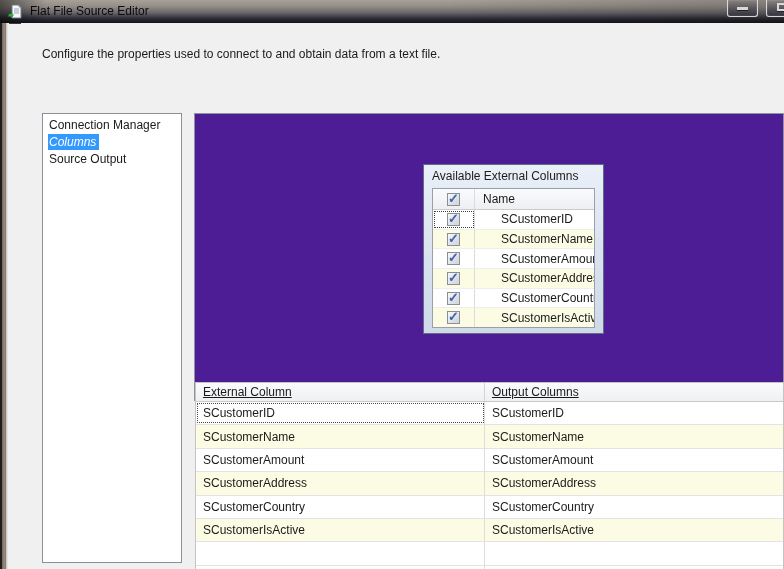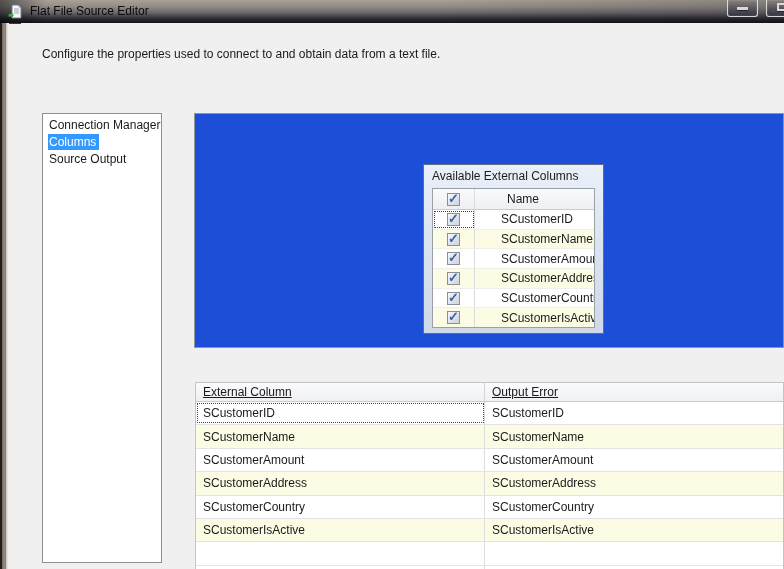--- a/index.html
+++ b/index.html
@@ -42,32 +42,32 @@
       #f0f0f0 8px);
   }
 
   
   .client{position:absolute;left:21px;top:23px;width:775px;height:546px;background:#f0f0f0;}
 
   .description{position:absolute;left:21px;top:24px;white-space:nowrap;}
 
   
   .sidebar{
-    position:absolute;left:21px;top:90px;width:120px;height:450px;
+    position:absolute;left:21px;top:90px;width:140px;height:450px;
     background:#ffffff;border:1px solid #8a8f98;box-sizing:border-box;
     padding-top:3px;
   }
   .side-item{height:17px;line-height:16px;padding-left:5px;white-space:nowrap;}
   .side-item span{padding:1px 3px 1px 1px;}
-  .side-item.selected span{background:var(--sel);color:#ffffff;}
+  .side-item.selected span{background:var(--sel);color:#ffffff;font-style:italic;}
 
   
   .panel-top{
-    position:absolute;left:173px;top:90px;width:590px;height:235px;
-    border:1px solid #8f959c;background:#1d4ed8;box-sizing:border-box;
+    position:absolute;left:173px;top:90px;width:590px;height:288px;
+    border:1px solid #8f959c;background:#4c1d95;box-sizing:border-box;
   }
 
   
   .avail-box{
     position:absolute;left:228px;top:50px;width:181px;height:170px;
     border:1px solid #5f6e82;box-sizing:border-box;
     background:linear-gradient(180deg,#eaf0f8 0%,#dce4f0 45%,#cfd9e8 100%);
   }
   .avail-title{position:absolute;left:8px;top:4px;white-space:nowrap;color:#1c1c1c;}
   .avail-grid{
@@ -77,21 +77,21 @@
   }
   .av-header{
     flex:none;height:21px;display:flex;
     background:linear-gradient(180deg,#fafbfc 0%,#edeff2 100%);
     border-bottom:1px solid #c9cbce;box-sizing:border-box;
   }
   .av-cb-col{
     width:42px;flex:none;display:flex;align-items:center;justify-content:center;
     border-right:1px solid #d9dbde;box-sizing:border-box;
   }
-  .av-name-col{flex:1;display:flex;align-items:center;padding-left:8px;margin-left:24px;}
+  .av-name-col{flex:1;display:flex;align-items:center;padding-left:8px;}
   .av-row{flex:1;display:flex;border-bottom:1px solid #efefe9;box-sizing:border-box;}
   .av-row:last-child{border-bottom:none;}
   .av-row.alt{background:var(--alt);}
   .av-row .name{flex:1;display:flex;align-items:center;padding-left:26px;white-space:nowrap;}
   .focus-cell{outline:1px dotted #3f3f3f;outline-offset:-2px;}
 
   
   .checkbox{
     width:13px;height:13px;flex:none;position:relative;box-sizing:border-box;
     border:1px solid #8b8f94;
@@ -208,21 +208,21 @@
               </div>
               <div class="name">SCustomerIsActive</div>
             </div>
           </div>
       </div>
     </div>
 
     <div class="mapping">
       <div class="m-header">
         <div class="m-h-cell ext">External Column</div>
-        <div class="m-h-cell out">Output Error</div>
+        <div class="m-h-cell out">Output Columns</div>
       </div>
       <div>
           <div class="m-row focused">
             <div class="m-cell ext">SCustomerID</div>
             <div class="m-cell out">SCustomerID</div>
           </div>
           <div class="m-row alt">
             <div class="m-cell ext">SCustomerName</div>
             <div class="m-cell out">SCustomerName</div>
           </div>

